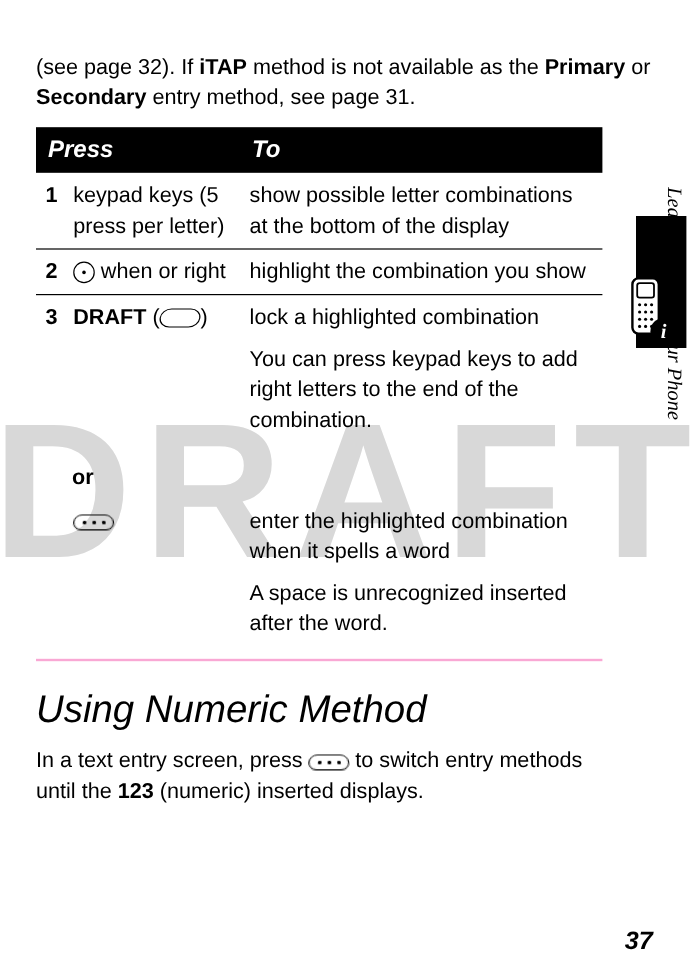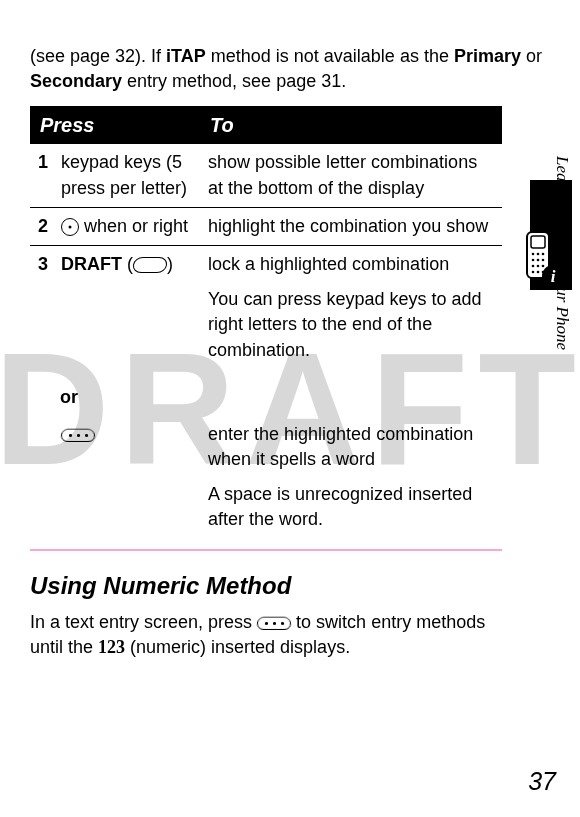--- a/index.html
+++ b/index.html
@@ -118,26 +118,26 @@
       border-radius: 50%;
       top: 5px;
     }
     .flat-key-icon .d1 { left: 7px; }
     .flat-key-icon .d2 { left: 15px; }
     .flat-key-icon .d3 { left: 23px; }
     .or-word { font-weight: bold; padding-left: 22px; }
     .paragraph { margin-bottom: 14px; width: 490px; }
     .section-heading {
       font-style: italic;
-      font-weight: bold;
-      font-size: 24px;
+      font-weight: normal;
+      font-size: 32px;
       margin-bottom: 8px;
       font-family: Arial, sans-serif;
     }
-    .numeric-indicator { font-family: Liberation Serif, serif; font-weight: bold; }
+    .numeric-indicator { font-family: Liberation Sans, sans-serif; font-weight: bold; }
     .side-label {
       position: absolute;
       right: 8px;
       top: 180px;
       height: 560px;
       width: 44px;
       z-index: 2;
     }
     .black-bar {
       position: absolute;
@@ -162,24 +162,24 @@
       transform: rotate(90deg);
       transform-origin: right top;
       font-style: italic;
       font-size: 17px;
       white-space: nowrap;
       font-family: "Times New Roman", serif;
     }
     .page-number {
       position: absolute;
       bottom: 18px;
-      right: 24px;
-      font-weight: normal;
-      font-style: italic;
-      font-size: 25px;
+      right: 36px;
+      font-weight: bold;
+      font-style: italic;
+      font-size: 21px;
     }
     .desc-block p { margin-bottom: 10px; }
   </style>
 </head>
 <body>
 
 <div class="watermark">
   <span>DRAFT</span>
 </div>
 

